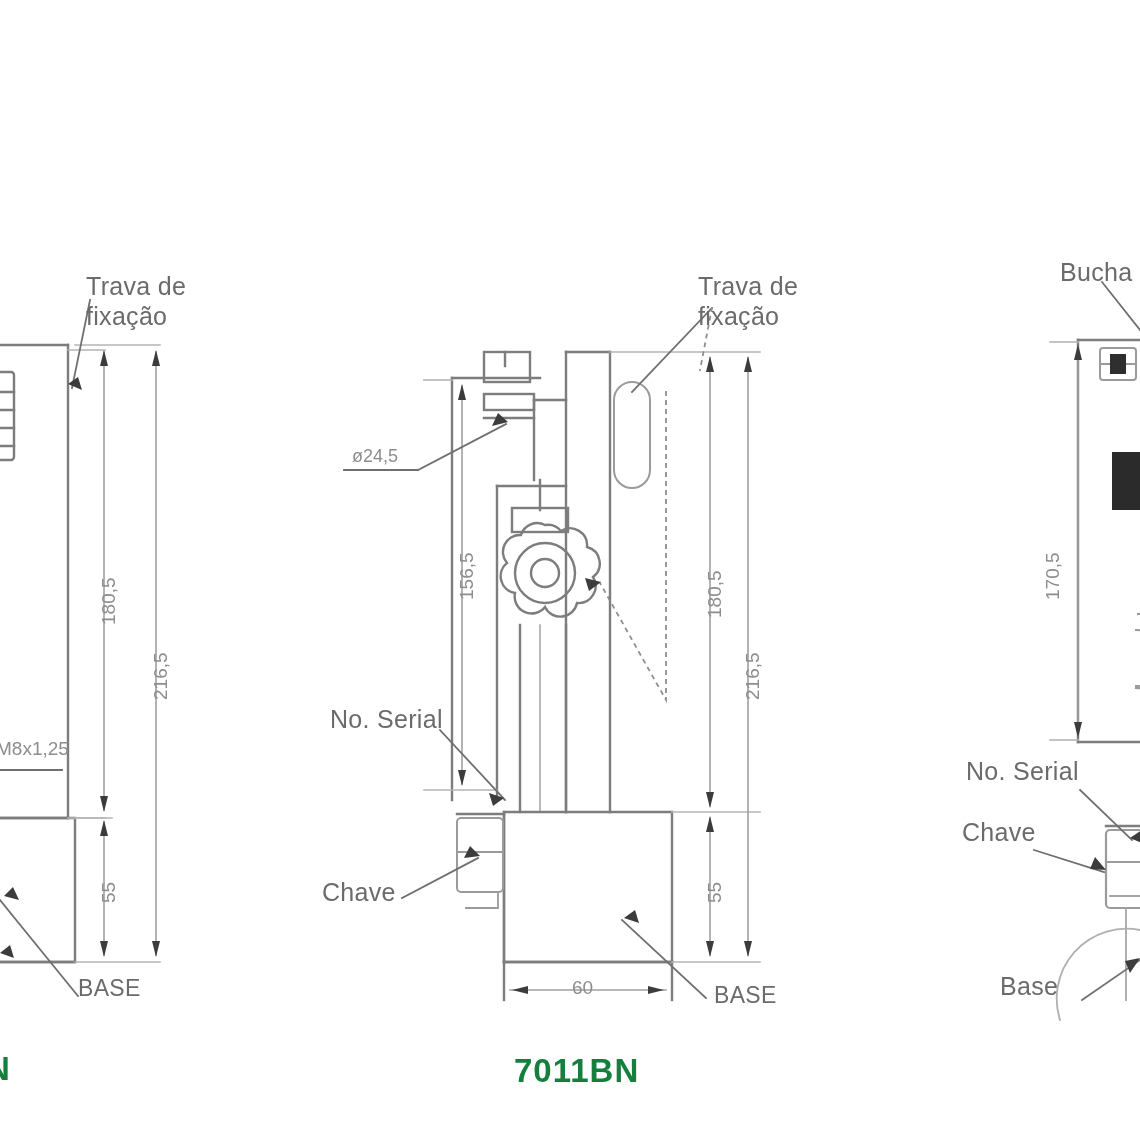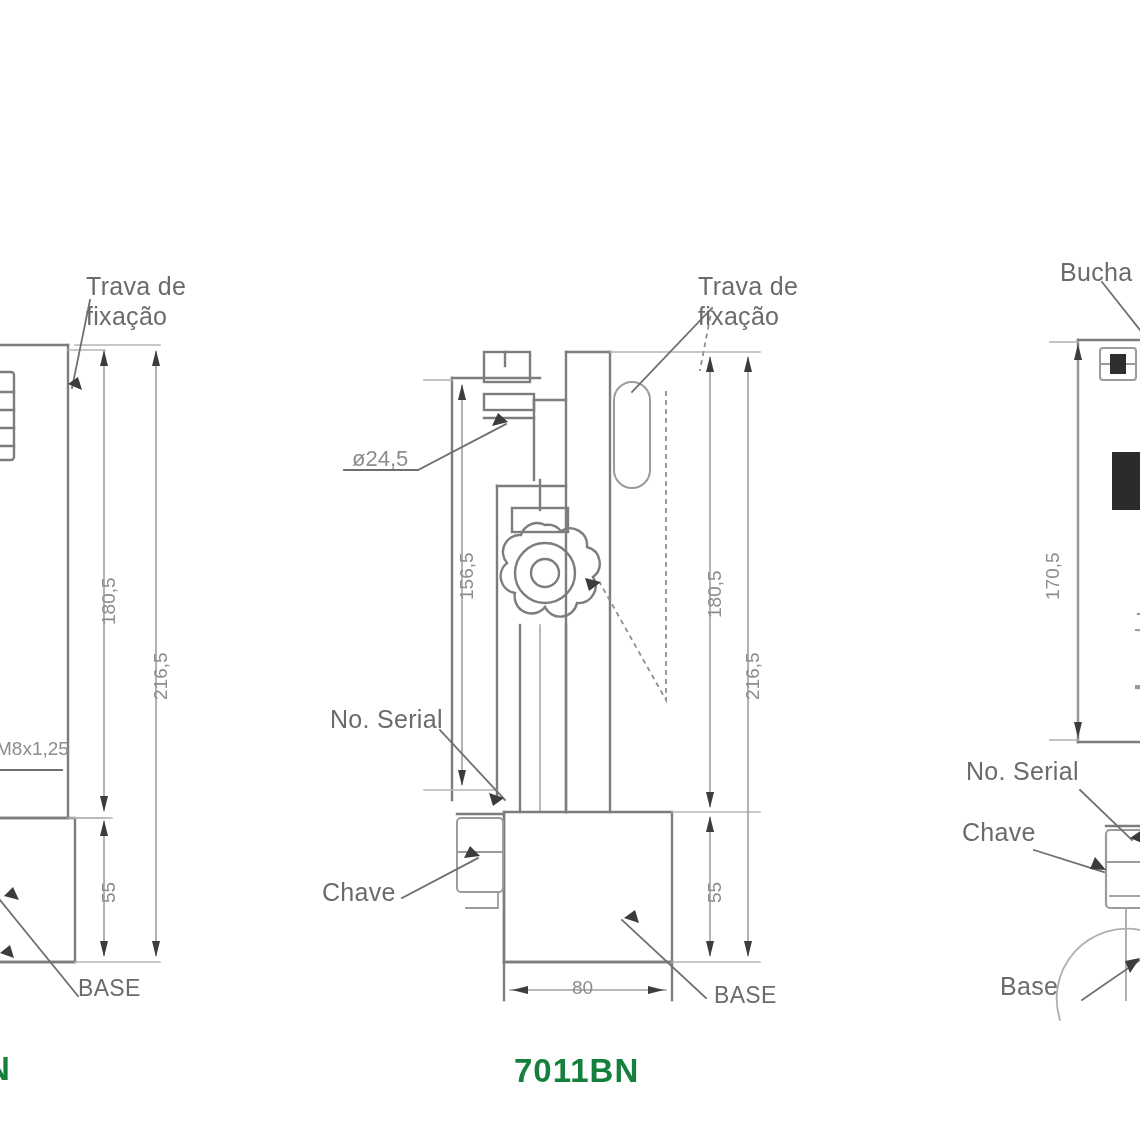--- a/index.html
+++ b/index.html
@@ -218,33 +218,33 @@
 
   <div class="dim rot" style="left:98px;top:625px;">180,5</div>
   <div class="dim rot" style="left:150px;top:700px;">216,5</div>
   <div class="dim rot" style="left:98px;top:903px;">55</div>
 
   <div class="model" style="left:-14px;top:1050px;">N</div>
 
   <div class="lbl" style="left:698px;top:272px;">Trava de
 fixação</div>
 
-  <div class="dim" style="left:352px;top:446px;font-size:22px;">ø24,5</div>
+  <div class="dim" style="left:352px;top:446px;font-size:18px;">ø24,5</div>
 
   <div class="lbl" style="left:330px;top:705px;">No. Serial</div>
 
   <div class="lbl" style="left:322px;top:878px;">Chave</div>
 
   <div class="lbl sm" style="left:714px;top:982px;">BASE</div>
 
   <div class="dim rot" style="left:456px;top:600px;">156,5</div>
   <div class="dim rot" style="left:704px;top:618px;">180,5</div>
   <div class="dim rot" style="left:742px;top:700px;">216,5</div>
   <div class="dim rot" style="left:704px;top:903px;">55</div>
-  <div class="dim" style="left:572px;top:977px;">80</div>
+  <div class="dim" style="left:572px;top:977px;">60</div>
 
   <div class="model" style="left:514px;top:1052px;">7011BN</div>
 
   <div class="lbl" style="left:1036px;top:258px;margin-left:24px;">Bucha</div>
 
   <div class="lbl" style="left:966px;top:757px;">No. Serial</div>
 
   <div class="lbl" style="left:962px;top:818px;">Chave</div>
 
   <div class="lbl" style="left:1000px;top:972px;">Base</div>

